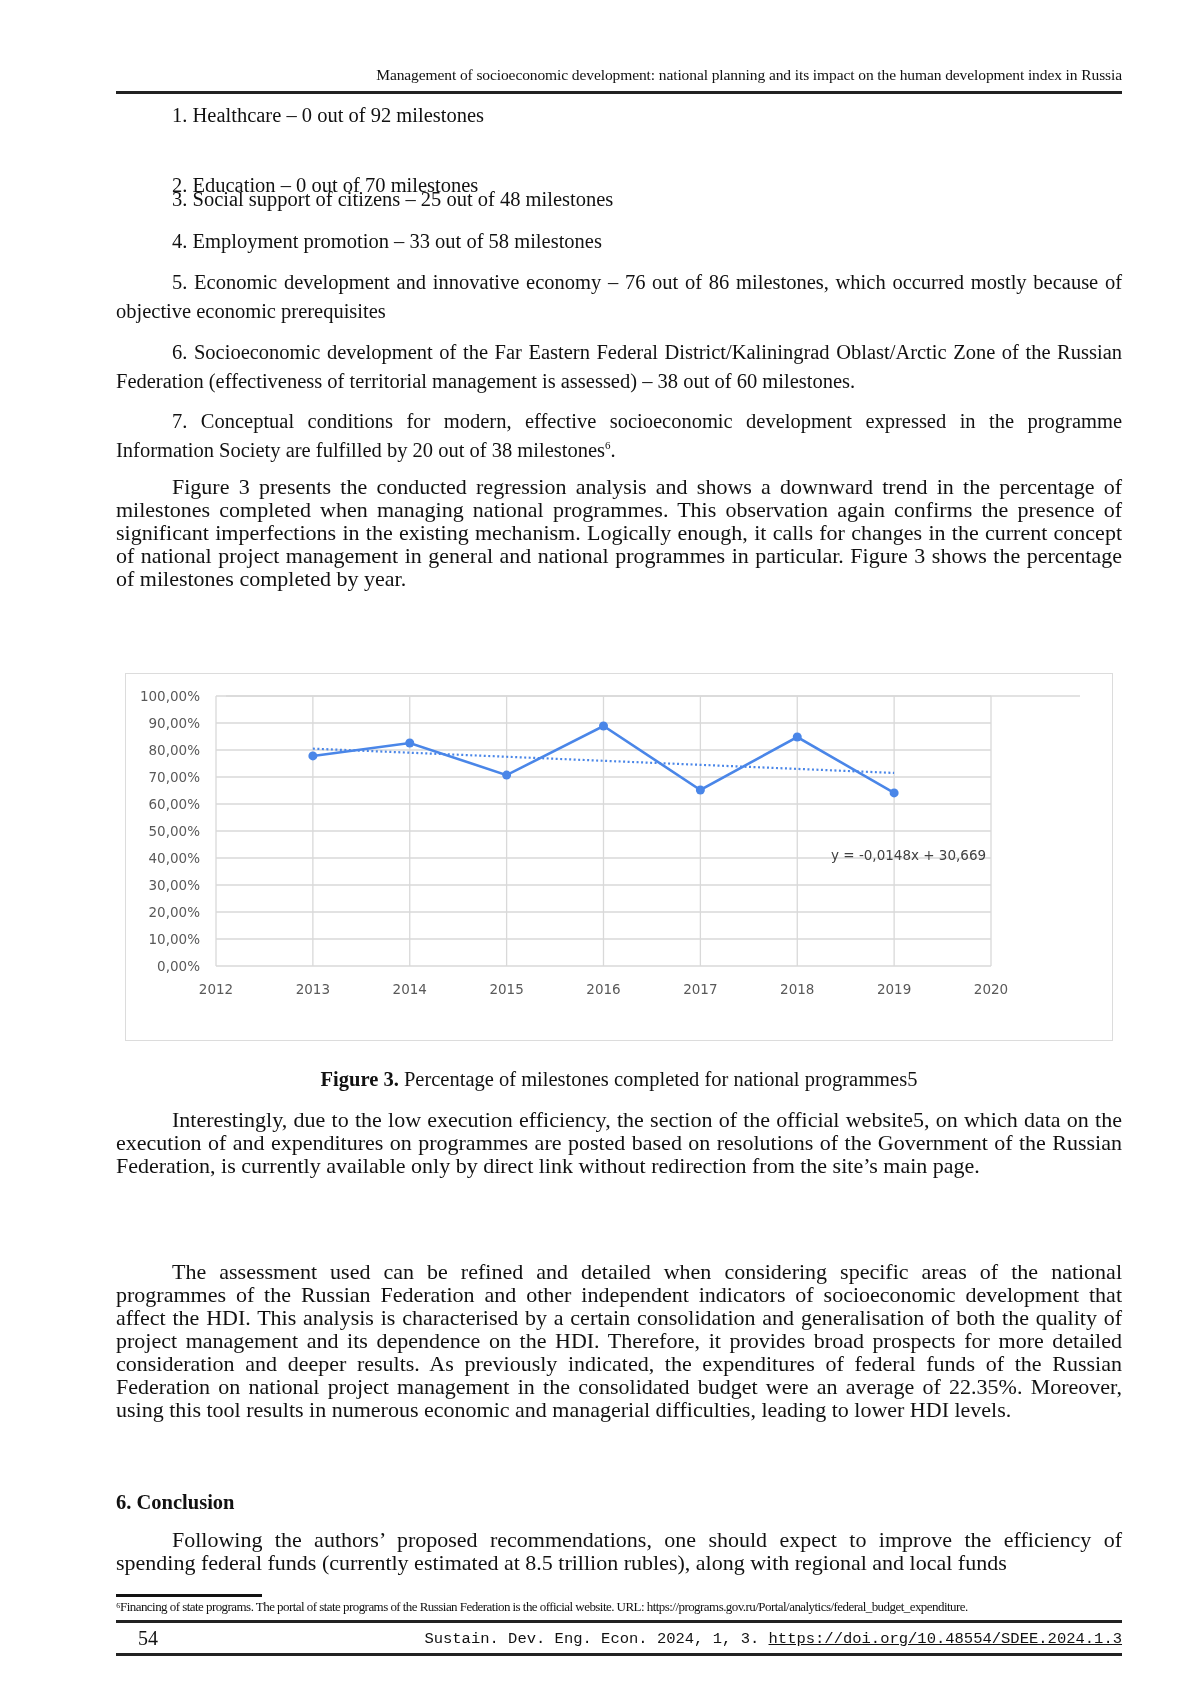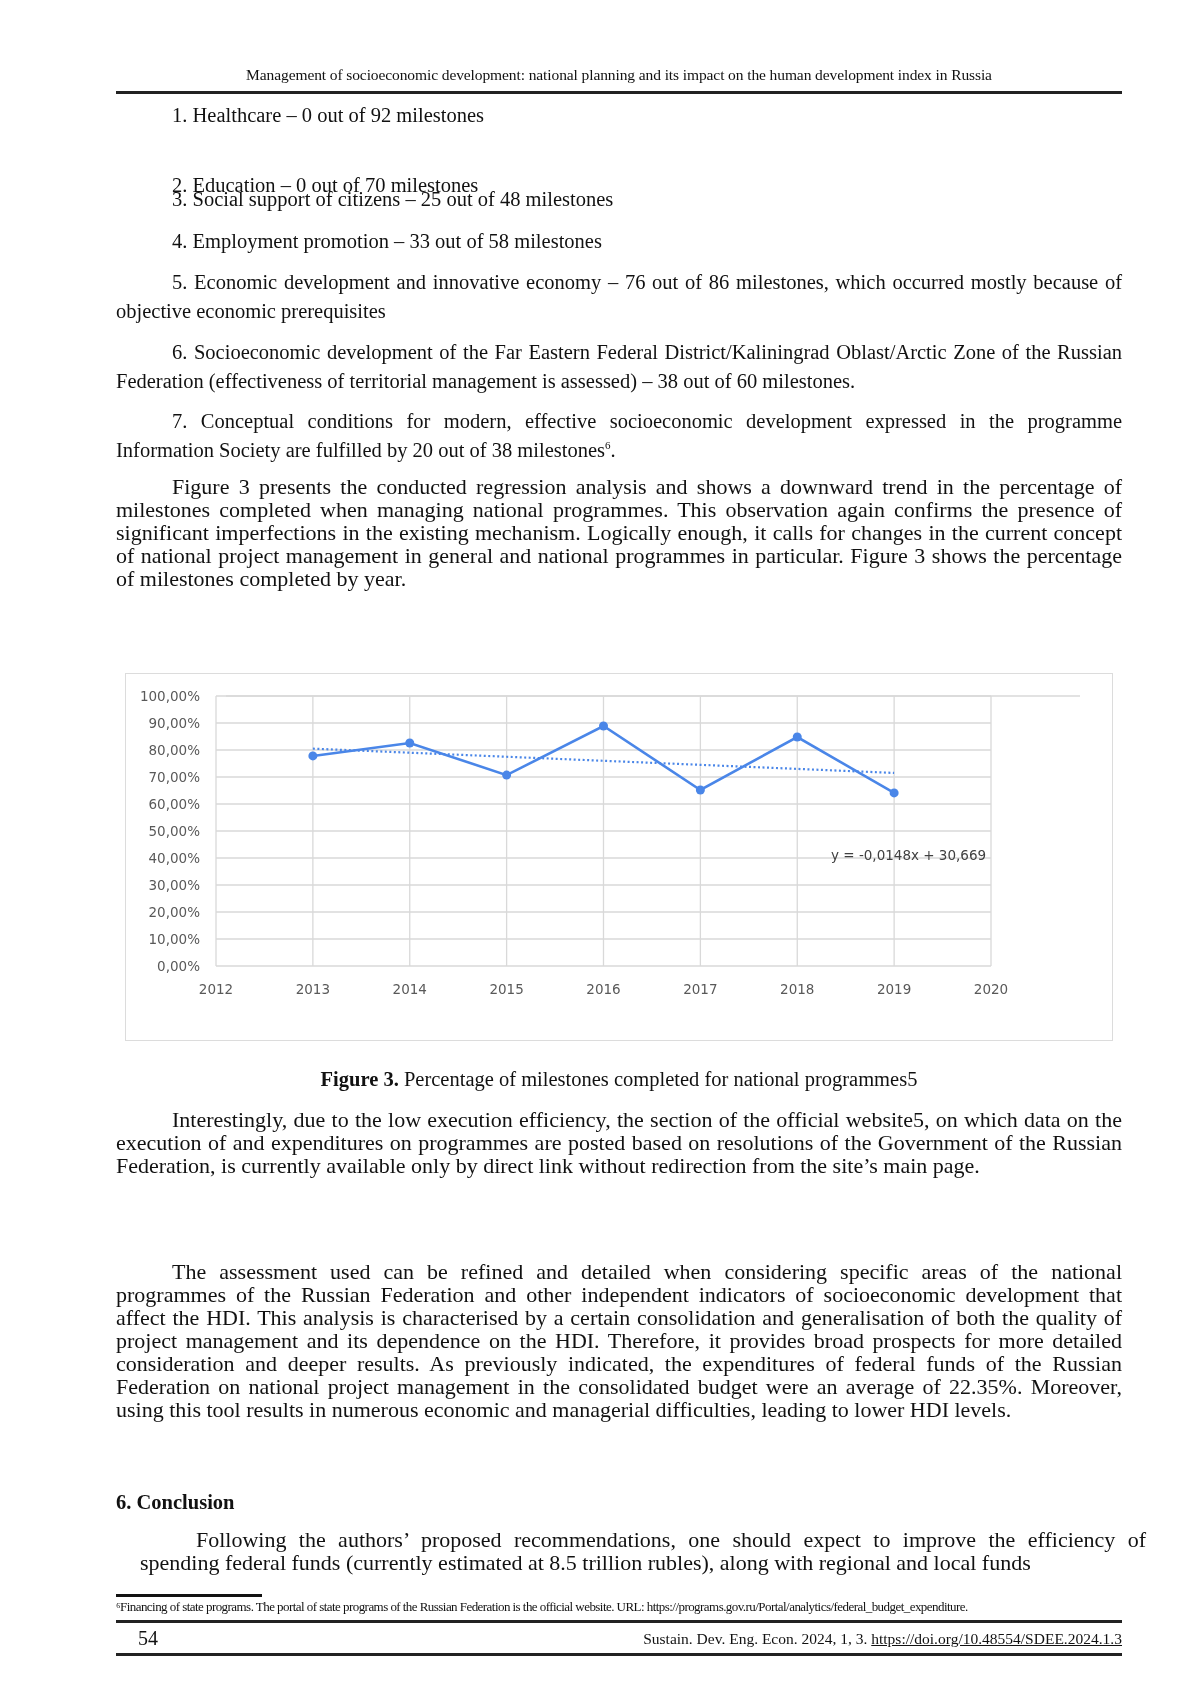--- a/index.html
+++ b/index.html
@@ -1,31 +1,31 @@
 <!DOCTYPE html>
 <html><head>
 <meta charset="utf-8">
 <style>
   html, body { margin: 0; padding: 0; background: #ffffff; }
   body { width: 1200px; height: 1697px; position: relative; font-family: "Liberation Serif", serif; color: #111; overflow: hidden; }
-  .running-head { position: absolute; top: 66px; left: 116px; width: 1006px; text-align: center; font-size: 15.5px; letter-spacing: -0.1px; }
+  .running-head { position: absolute; top: 66px; left: 116px; width: 1006px; text-align: right; font-size: 15.5px; letter-spacing: -0.1px; }
   .head-rule { position: absolute; top: 91px; left: 116px; width: 1006px; height: 3px; background: #222; }
   .body-text { position: absolute; left: 116px; width: 1006px; font-size: 22px; line-height: 23px; text-align: justify; }
   .p { margin: 0; text-indent: 56px; }
   .list-item { position: absolute; left: 116px; width: 1006px; font-size: 20.5px; line-height: 28.5px; text-align: justify; text-indent: 56px; margin: 0; }
   sup { font-size: 11px; vertical-align: super; line-height: 0; }
   .chart-frame { position: absolute; left: 125px; top: 673px; width: 986px; height: 366px; border: 1.5px solid #dcdcdc; background: #fff; }
   .caption { position: absolute; top: 1068px; left: 116px; width: 1006px; text-align: center; font-size: 20.5px; }
   .caption b { font-weight: bold; }
   .section-heading { position: absolute; top: 1491px; left: 116px; width: 1006px; text-align: left; font-weight: bold; font-size: 20.5px; }
   .fn-rule { position: absolute; top: 1594px; left: 116px; width: 146px; height: 3px; background: #111; }
   .footnote { position: absolute; top: 1599px; left: 116px; width: 1006px; font-size: 13px; letter-spacing: -0.55px; white-space: nowrap; }
   .foot-rule1 { position: absolute; top: 1620px; left: 116px; width: 1006px; height: 3px; background: #222; }
   .page-number { position: absolute; top: 1627px; left: 138px; font-size: 20px; }
-  .journal-ref { position: absolute; top: 1630px; right: 78px; font-size: 15.5px; }
+  .journal-ref { position: absolute; top: 1630px; right: 78px; font-size: 15.5px; font-family: Liberation Mono, monospace; }
   .journal-ref a { color: #111; text-decoration: underline; }
   .foot-rule2 { position: absolute; top: 1653px; left: 116px; width: 1006px; height: 3px; background: #222; }
   svg text { font-family: "DejaVu Sans", sans-serif; }
 </style>
 </head>
 <body>
 
 <div class="running-head">Management of socioeconomic development: national planning and its impact on the human development index in Russia</div>
 <div class="head-rule"></div>
 
@@ -115,21 +115,21 @@
 <div class="body-text" style="top:1108px;">
   <p class="p">Interestingly, due to the low execution efficiency, the section of the official website5, on which data on the execution of and expenditures on programmes are posted based on resolutions of the Government of the Russian Federation, is currently available only by direct link without redirection from the site’s main page.</p>
 </div>
 
 <div class="body-text" style="top:1248px;margin-top:12px;">
   <p class="p">The assessment used can be refined and detailed when considering specific areas of the national programmes of the Russian Federation and other independent indicators of socioeconomic development that affect the HDI. This analysis is characterised by a certain consolidation and generalisation of both the quality of project management and its dependence on the HDI. Therefore, it provides broad prospects for more detailed consideration and deeper results. As previously indicated, the expenditures of federal funds of the Russian Federation on national project management in the consolidated budget were an average of 22.35%. Moreover, using this tool results in numerous economic and managerial difficulties, leading to lower HDI levels.</p>
 </div>
 
 <div class="section-heading">6. Conclusion</div>
 
-<div class="body-text" style="top:1528px;margin-left:24px;">
+<div class="body-text" style="top:1528px;">
   <p class="p">Following the authors’ proposed recommendations, one should expect to improve the efficiency of spending federal funds (currently estimated at 8.5 trillion rubles), along with regional and local funds</p>
 </div>
 
 <div class="fn-rule"></div>
 <div class="footnote">⁶Financing of state programs. The portal of state programs of the Russian Federation is the official website. URL: https://programs.gov.ru/Portal/analytics/federal_budget_expenditure.</div>
 <div class="foot-rule1"></div>
 <div class="page-number">54</div>
 <div class="journal-ref"><span>Sustain. Dev. Eng. Econ. 2024, 1, 3. </span><a>https://doi.org/10.48554/SDEE.2024.1.3</a></div>
 <div class="foot-rule2"></div>
 

